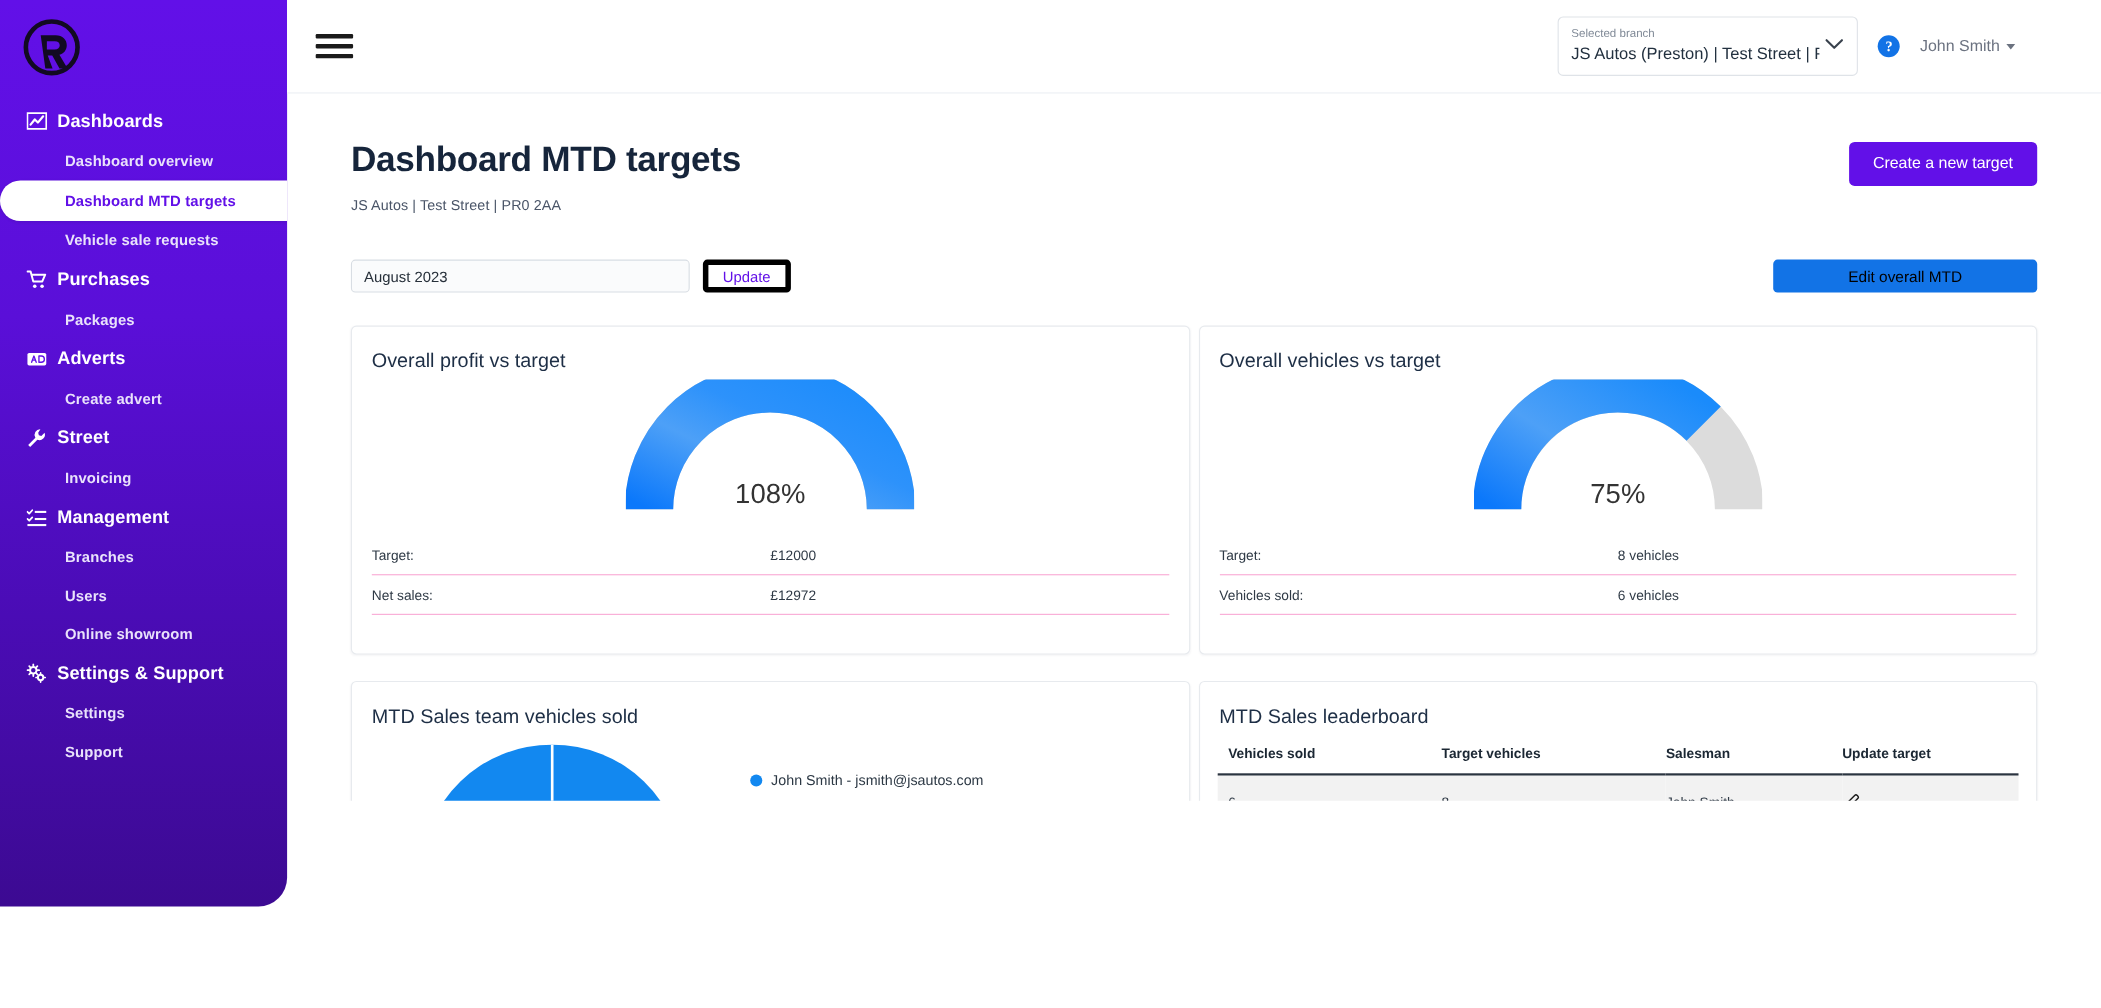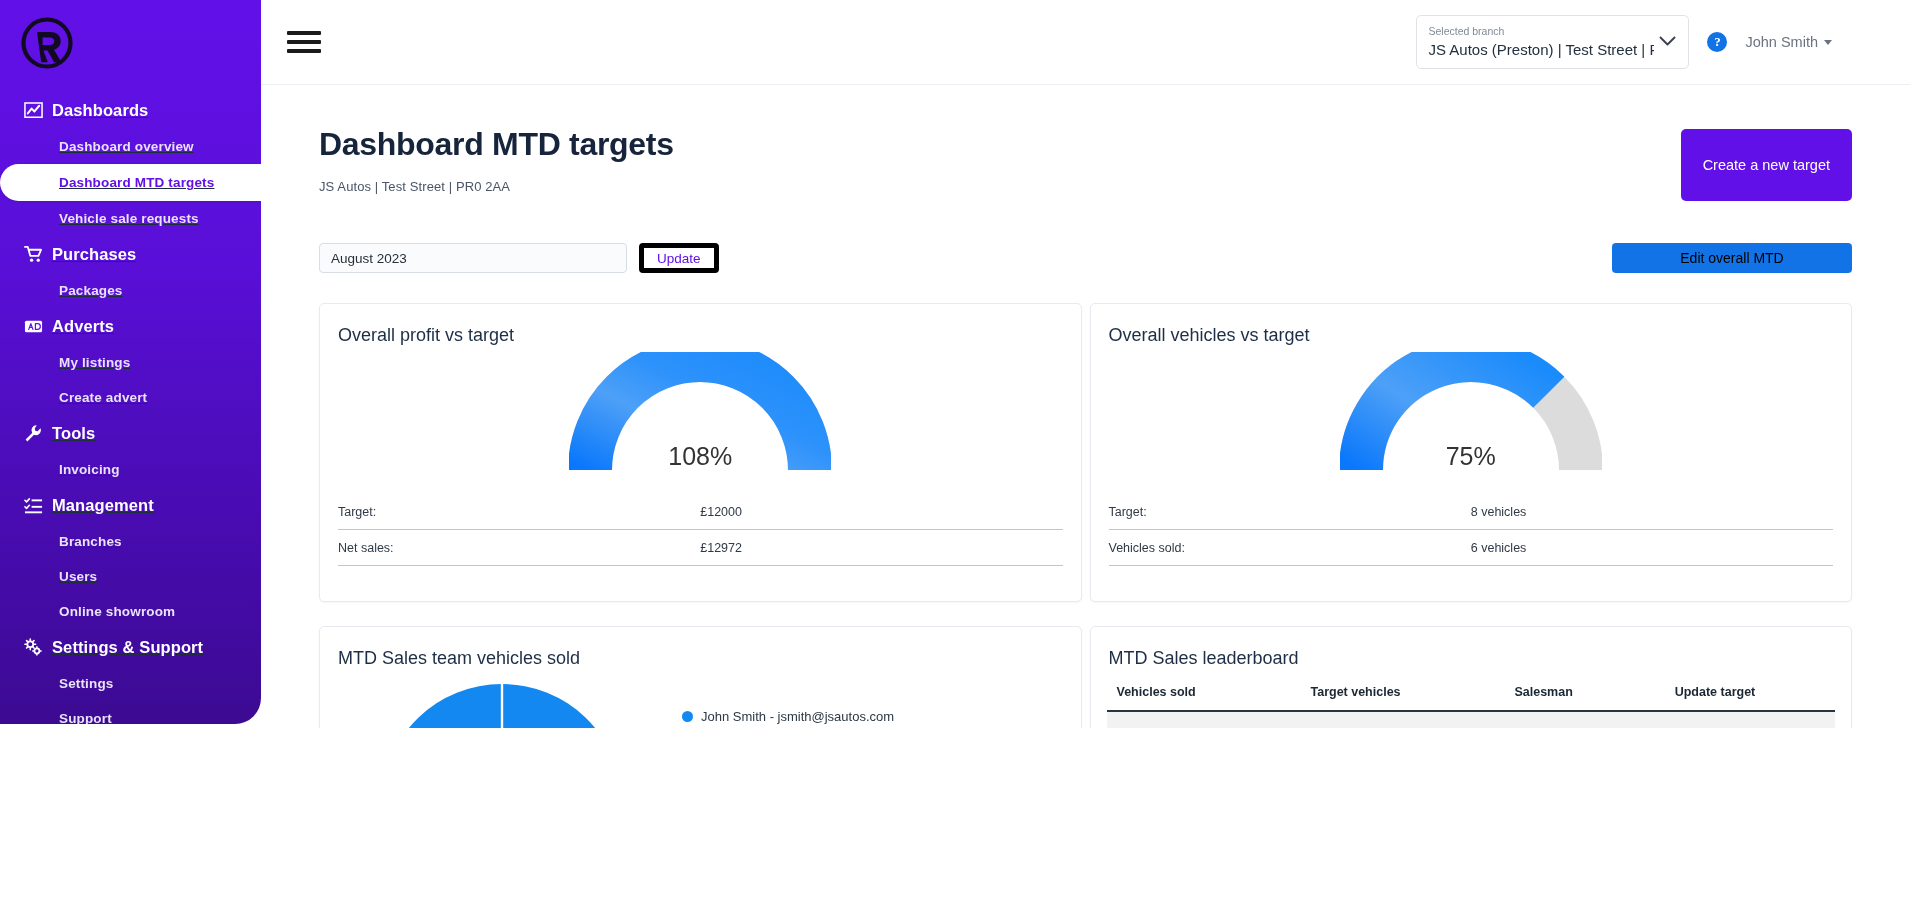--- a/index.html
+++ b/index.html
@@ -6,24 +6,24 @@
   * { box-sizing: border-box; margin: 0; padding: 0; }
   html, body {
     width: 1910px; height: 916px; overflow: hidden;
     font-family: "Liberation Sans", sans-serif;
     background: #ffffff; color: #1f2d3d;
   }
   .app { position: relative; width: 1910px; height: 916px; display: flex; background:#fff; }
 
   
   .sidebar {
-    width: 261px; height: 724px; flex: 0 0 261px;
+    width: 261px; height: 824px; flex: 0 0 261px;
     background: linear-gradient(180deg, #6210e8 0%, #5a0fd8 35%, #4a0cb5 68%, #3c0a92 100%);
     border-bottom-right-radius: 26px;
-    position: relative; overflow: hidden; text-decoration: underline;
+    position: relative; overflow: hidden;
   }
   .logo-wrap { height: 86px; display: flex; align-items: center; padding-left: 20px; }
   .logo { width: 54px; height: 54px; display:block; }
   .nav { padding-top: 6px; }
   .nav-group {
     display: flex; align-items: center; gap: 9px;
     padding: 9px 0 9px 24px;
     color: #ffffff; font-size: 16.5px; font-weight: bold; letter-spacing: .1px;
   }
   .nav-group .gicon { width: 19px; height: 19px; display:inline-flex; align-items:center; justify-content:center; flex:0 0 19px; }
@@ -79,21 +79,21 @@
   .content { flex: 1 1 auto; overflow: hidden; padding: 40px 58px 0 58px; background: #fff; }
 
   .page-head { display:flex; align-items:flex-start; }
   .page-title { font-size: 32px; font-weight: bold; color: #16253b; letter-spacing:-.3px; line-height: 38px; }
   .page-sub { font-size: 13px; color: #4a5568; margin-top: 16px; letter-spacing:.1px; }
 
   .btn {
     border: none; border-radius: 5px; cursor: pointer;
     font-family: "Liberation Sans", sans-serif; font-size: 14px; font-weight: normal;
   }
-  .btn-primary { background:#6210e8; color:#fff; padding: 28px 22px; font-size:14.5px; }
+  .btn-primary { background:#6210e8; color:#fff; padding: 12px 22px; font-size:14.5px; }
   .btn-create-wrap { margin-left:auto; padding-top: 4px; }
 
   .toolbar-row { display:flex; align-items:center; margin-top: 42px; }
   .month-input {
     width: 308px; height: 30px; border: 1px solid #d8dde3; border-radius: 4px;
     background: #fafbfc; padding: 0 11px; font-size: 13.5px; color: #27303a;
     font-family: "Liberation Sans", sans-serif;
   }
   .btn-update {
     margin-left: 12px; height: 30px; padding: 0 13px;
@@ -198,30 +198,29 @@
 
       <div class="nav-group">
         <span class="gicon">
           <svg width="19" height="19" viewBox="0 0 20 20">
               <rect x="1" y="4" width="18" height="12" rx="1.6" fill="#fff"></rect>
               <path d="M5 13l2.2-6 2.2 6M5.8 11h2.9M12 13V7h2.2a1.9 1.9 0 010 6z" fill="none" stroke="#6210e8" stroke-width="1.3" stroke-linecap="round" stroke-linejoin="round"></path>
             </svg>
         </span>
         <span>Adverts</span>
       </div>
-      <a class="nav-item">My listings</a>
       <a class="nav-item">Create advert</a>
 
       <div class="nav-group">
         <span class="gicon">
           <svg width="19" height="19" viewBox="0 0 20 20">
               <path d="M13.4 1.4a5.3 5.3 0 00-4.8 8.1L1.7 16.4l1.9 1.9 6.9-6.9a5.3 5.3 0 006.9-6.8l-3.1 3.1-2.4-.6-.6-2.4z" fill="#fff"></path>
             </svg>
         </span>
-        <span>Tools</span>
+        <span>Street</span>
       </div>
       <a class="nav-item">Invoicing</a>
 
       <div class="nav-group">
         <span class="gicon">
           <svg width="19" height="19" viewBox="0 0 20 20">
               <path d="M1 4.5l1.7 1.7L5.6 3" fill="none" stroke="#fff" stroke-width="1.7" stroke-linecap="round" stroke-linejoin="round"></path>
               <path d="M1 11.3l1.7 1.7L5.6 9.8" fill="none" stroke="#fff" stroke-width="1.7" stroke-linecap="round" stroke-linejoin="round"></path>
               <rect x="8" y="3.6" width="11" height="2" fill="#fff"></rect>
               <rect x="8" y="10.4" width="11" height="2" fill="#fff"></rect>

